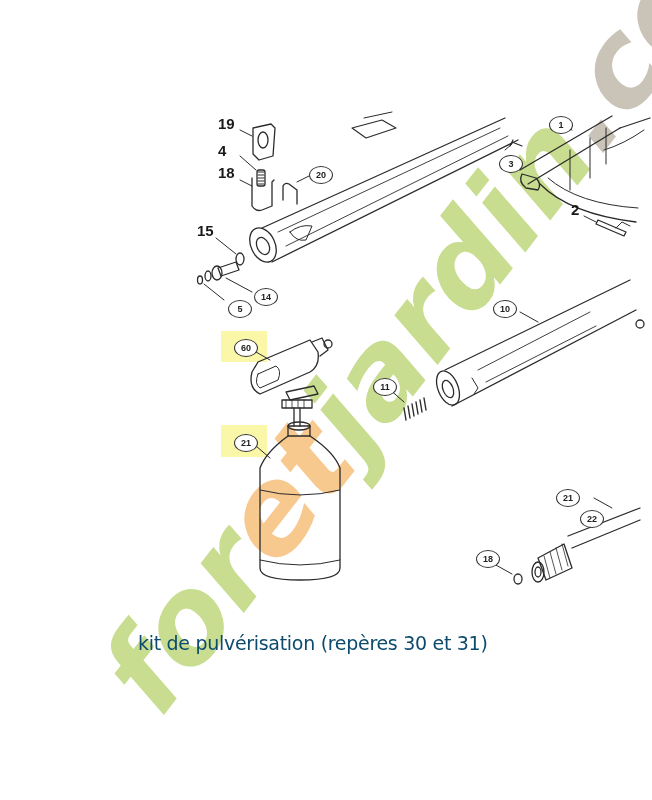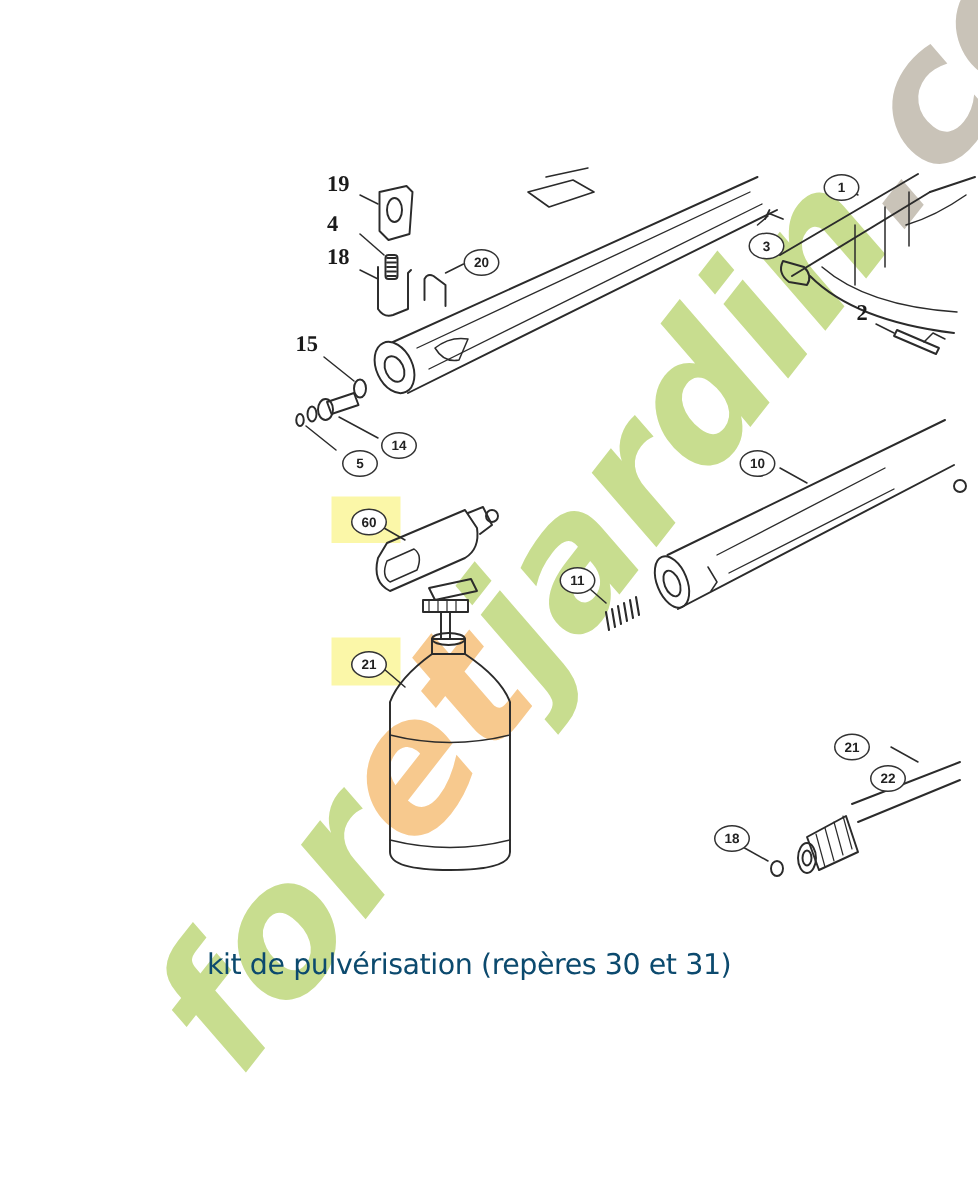--- a/index.html
+++ b/index.html
@@ -1,18 +1,18 @@
 <!DOCTYPE html>
 <html><head>
 <meta charset="utf-8">
 <style>
   html, body { margin:0; padding:0; background:#ffffff; }
   body { width:652px; height:800px; position:relative; overflow:hidden; font-family:"DejaVu Sans", sans-serif; }
   #stage { position:absolute; left:0; top:0; width:652px; height:800px; }
-  .callout-num { position:absolute; font-family:Liberation Serif, serif; font-weight:bold; font-size:15px; color:#1a1a1a; }
+  .callout-num { position:absolute; font-family:Liberation Sans, sans-serif; font-weight:bold; font-size:15px; color:#1a1a1a; }
   .callout-circ { position:absolute; font-family:"Liberation Sans", sans-serif; font-weight:bold; font-size:9px; color:#222; width:22px; height:16px; border:1.3px solid #333; border-radius:50%; background:#fff; display:flex; align-items:center; justify-content:center; }
   .hl { position:absolute; background:#fbf7a8; }
   .caption { position:absolute; left:138px; top:632px; font-family:"DejaVu Sans", sans-serif; font-size:19px; color:#0c4a6e; letter-spacing:-0.3px; white-space:nowrap; }
 </style>
 </head>
 <body>
 
 <div id="stage">
 
   <svg width="652" height="800" style="position:absolute;left:0;top:0">

